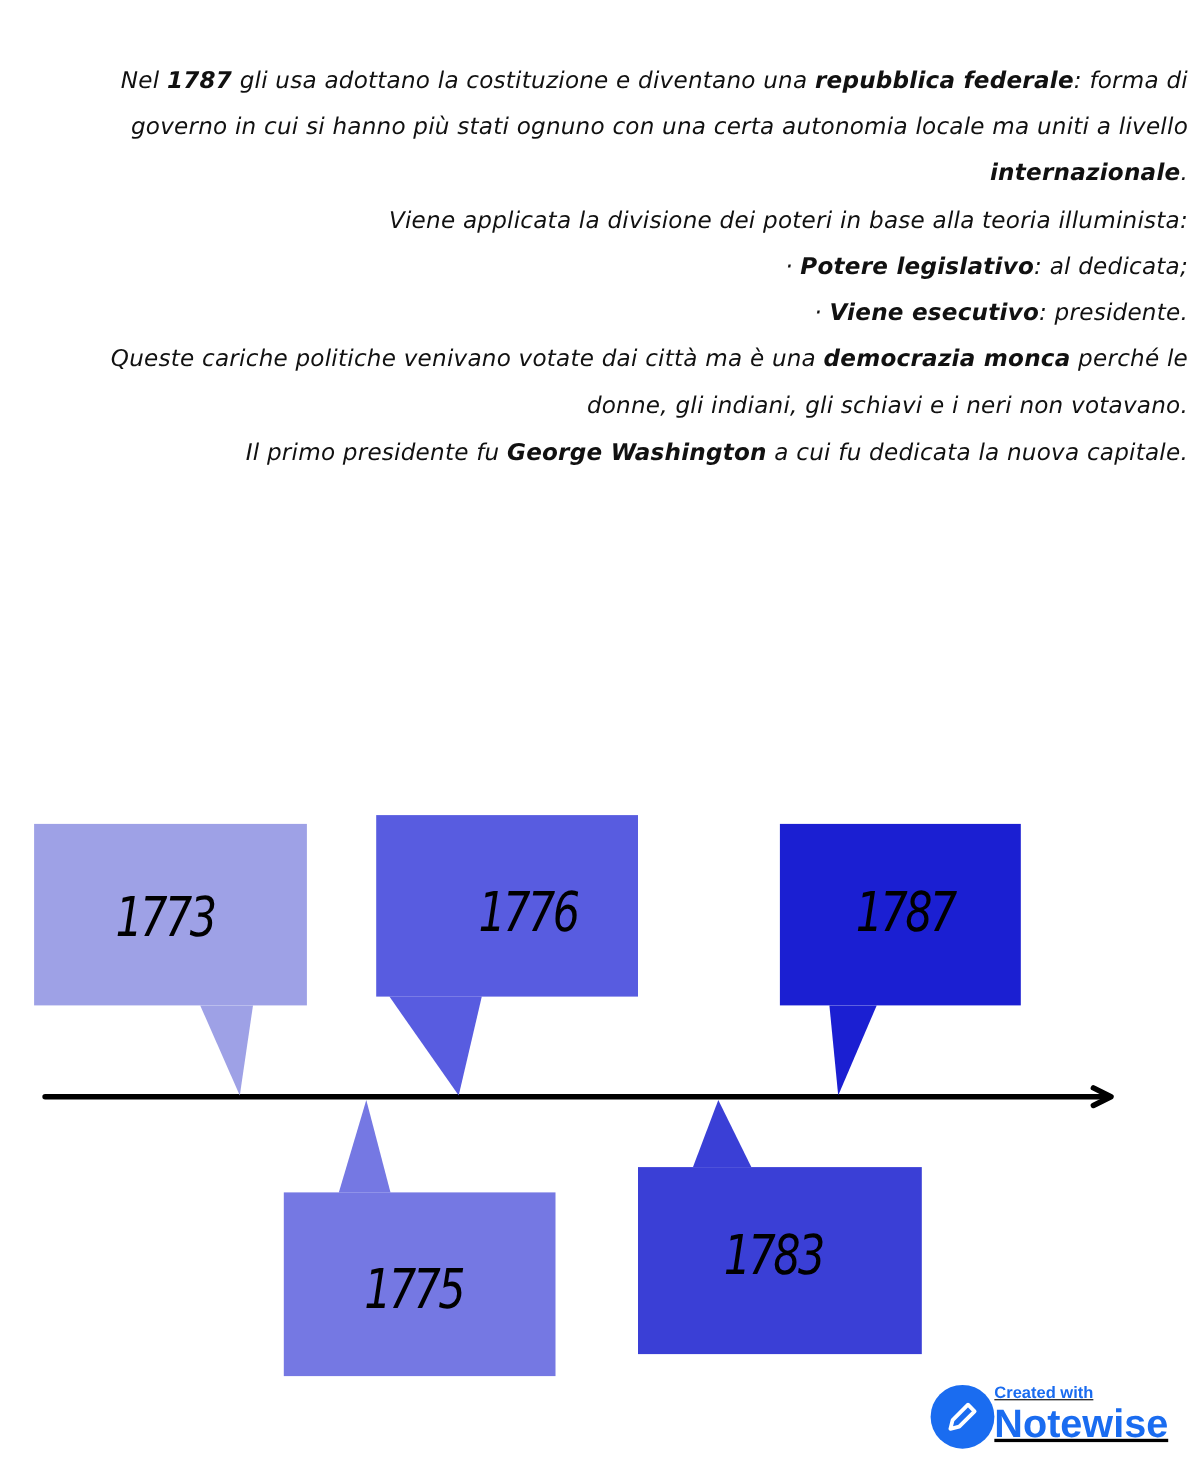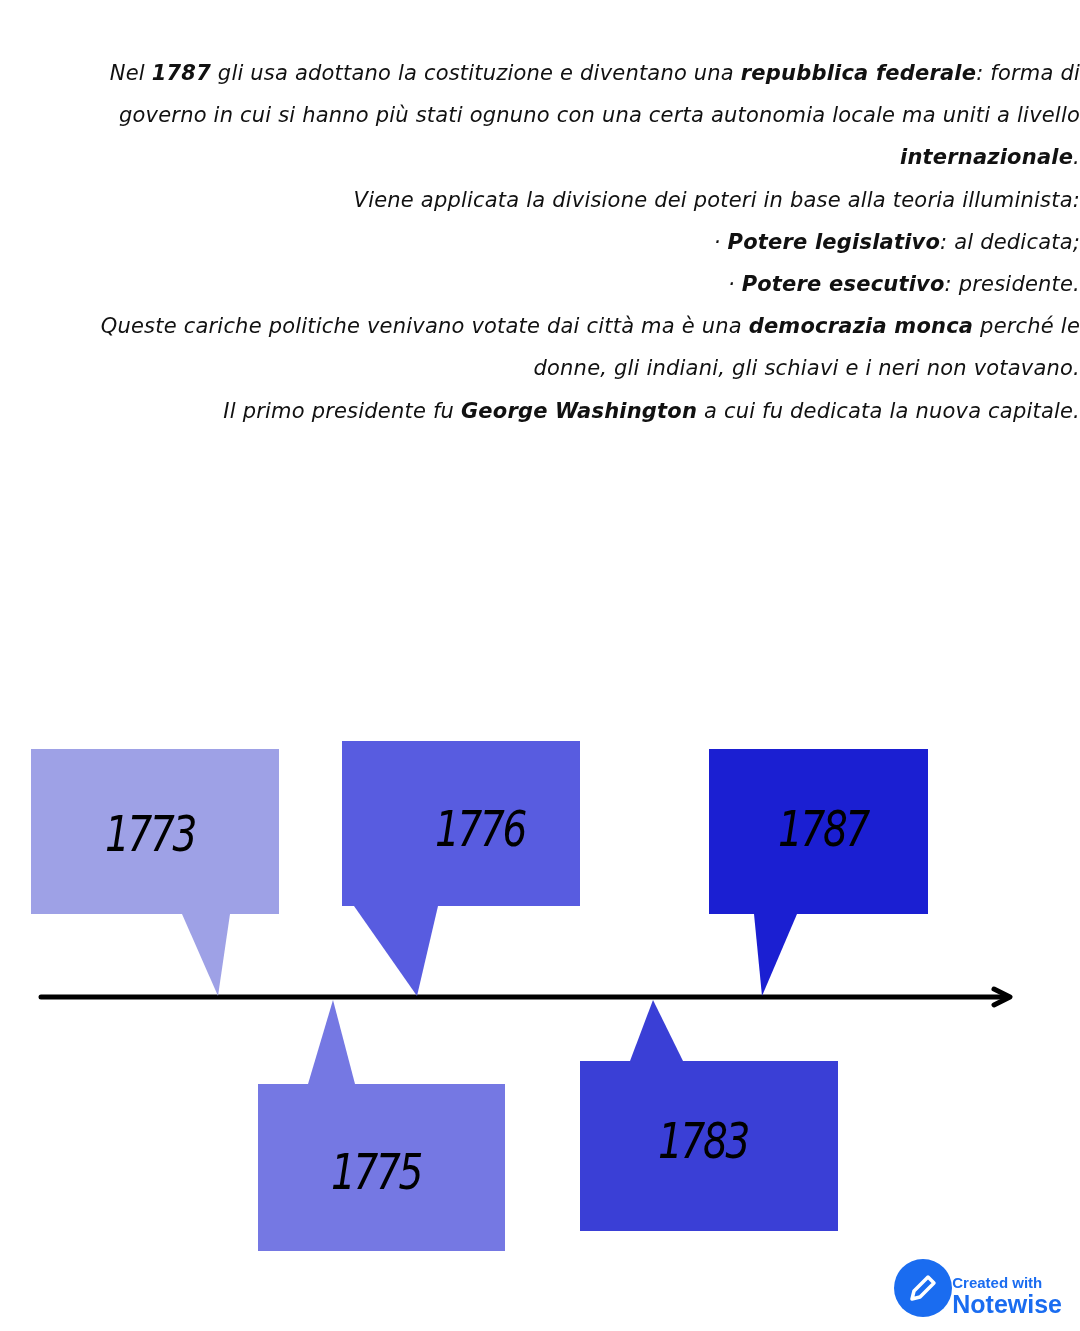--- a/index.html
+++ b/index.html
@@ -12,41 +12,41 @@
   }
   .text-block .line { height: 42.2px; line-height: 42.2px; white-space: nowrap; }
   .text-block b { font-weight: bold; font-style: italic; }
   .timeline { position: absolute; left: 0; top: 0; width: 1080px; height: 1331px; }
   .year-label {
     position: absolute; font-family: "DejaVu Sans", sans-serif; font-style: italic;
     font-size: 50px; color: #000; transform: scaleX(0.78); transform-origin: center;
     letter-spacing: -3px; white-space: nowrap;
   }
   .badge {
-    position: absolute; right: 18px; bottom: 14px; display: flex; align-items: flex-end; gap: 0;
+    position: absolute; right: 18px; bottom: 14px; display: flex; align-items: flex-start; gap: 0; text-decoration: underline;
   }
   .badge .logo {
     width: 58px; height: 58px; border-radius: 50%; background: #1a6cf0;
     display: flex; align-items: center; justify-content: center;
   }
   .badge .txt { display: flex; flex-direction: column; line-height: 1; color: #1a6cf0;
     font-family: "Liberation Sans", sans-serif; font-weight: bold; }
   .badge .small { font-size: 15px; margin-bottom: 2px; }
-  .badge .big { font-size: 25px; }
+  .badge .big { font-size: 36px; }
 </style>
 </head>
 <body>
 
 <div class="text-block" id="notes">
     <div class="line"><span>Nel </span><b>1787</b><span> gli usa adottano la costituzione e diventano una </span><b>repubblica federale</b><span>: forma di</span></div>
     <div class="line"><span>governo in cui si hanno più stati ognuno con una certa autonomia locale ma uniti a livello</span></div>
     <div class="line"><b>internazionale</b><span>.</span></div>
     <div class="line"><span>Viene applicata la divisione dei poteri in base alla teoria illuminista:</span></div>
     <div class="line"><span>· </span><b>Potere legislativo</b><span>: al dedicata;</span></div>
-    <div class="line"><span>· </span><b>Potere esecutivo</b><span>: presidente.</span></div>
+    <div class="line"><span>· </span><b>Viene esecutivo</b><span>: presidente.</span></div>
     <div class="line"><span>Queste cariche politiche venivano votate dai città ma è una </span><b>democrazia monca</b><span> perché le</span></div>
     <div class="line"><span>donne, gli indiani, gli schiavi e i neri non  votavano.</span></div>
     <div class="line"><span>Il primo presidente fu </span><b>George Washington</b><span> a cui fu dedicata la nuova capitale.</span></div>
   </div>
 
 <svg class="timeline" width="1080" height="1331" viewBox="0 0 1080 1331" id="tl">
   <line x1="41" y1="997" x2="1008" y2="997" stroke="#000" stroke-width="5" stroke-linecap="round"></line>
   <polyline points="994,989 1010,997 994,1005" fill="none" stroke="#000" stroke-width="5" stroke-linecap="round" stroke-linejoin="round"></polyline>
   <g id="events">
       <g>

